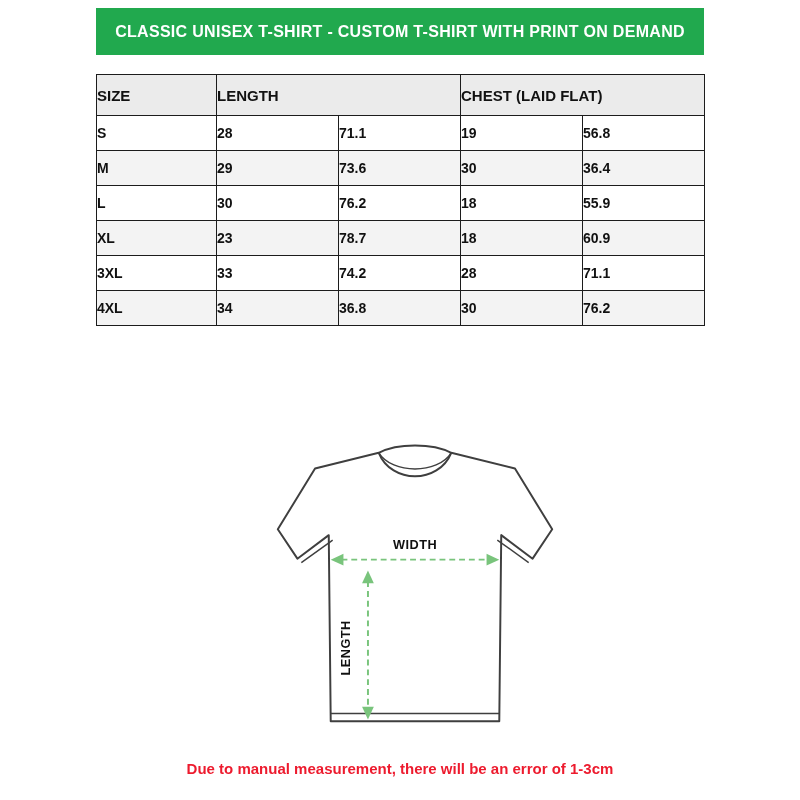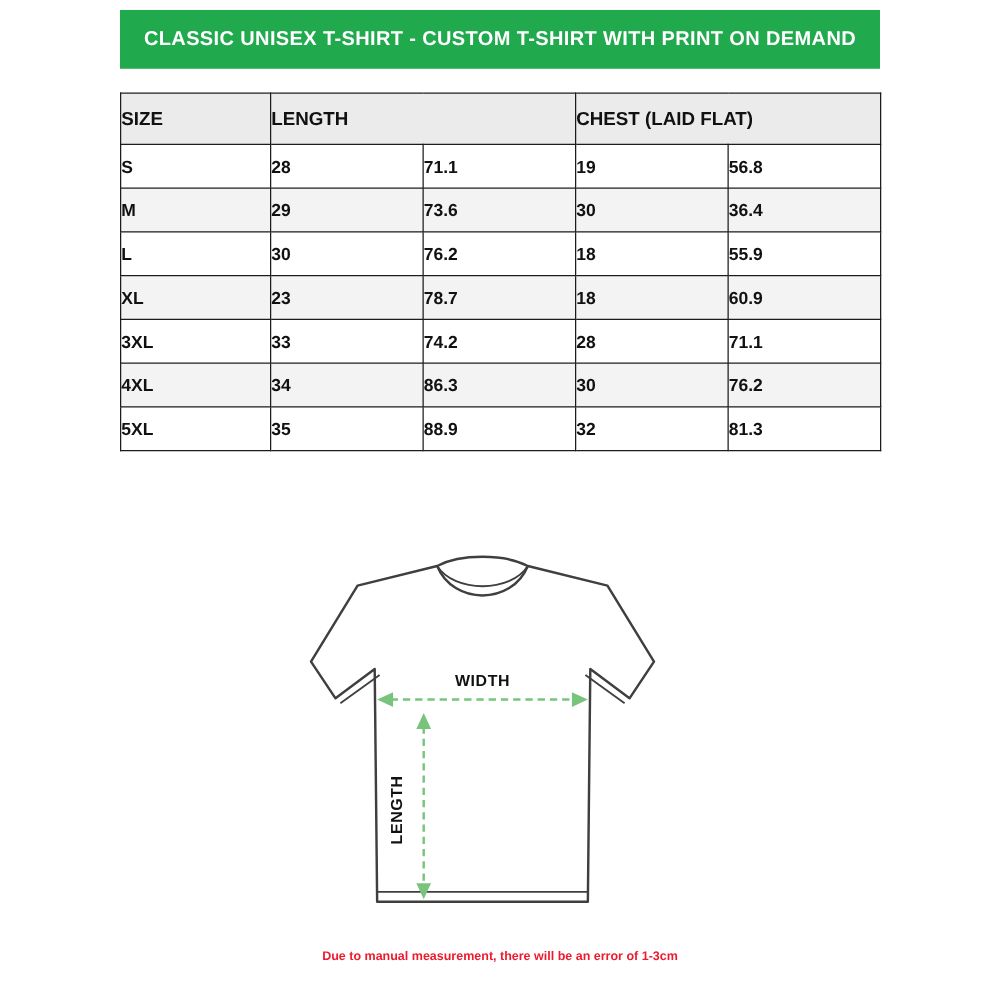--- a/index.html
+++ b/index.html
@@ -26,32 +26,32 @@
     border: 1px solid #1c1c1c; text-align: left; vertical-align: middle;
     font-size: 14px; font-weight: bold; color: #111111;
   }
   .size-table thead th { height: 41px; background: #ebebeb; font-size: 15px; }
   .size-table tbody th, .size-table tbody td { height: 35px; background: #ffffff; }
   .size-table tbody tr:nth-child(even) th,
   .size-table tbody tr:nth-child(even) td { background: #f3f3f3; }
 
   
   .tee-figure {
-    position: absolute; left: 239px; top: 438px; width: 294px; height: 306px;
+    position: absolute; left: 268px; top: 438px; width: 294px; height: 306px;
   }
   .tee-figure svg { width: 100%; height: 100%; display: block; }
   .tee-figure text {
     font-family: "Liberation Sans", "DejaVu Sans", sans-serif;
     font-weight: bold; font-size: 13px; fill: #111111; letter-spacing: 0.5px;
   }
 
   
   .note {
     position: absolute; left: 0; top: 760px; width: 800px;
-    text-align: center; color: #ed1b2e; font-size: 10px; font-weight: bold;
+    text-align: center; color: #ed1b2e; font-size: 15px; font-weight: bold;
   }
 </style>
 </head>
 <body>
 
 <div class="page">
 
   <header class="banner">
     <h1>CLASSIC UNISEX T-SHIRT - CUSTOM T-SHIRT WITH PRINT ON DEMAND</h1>
   </header>
@@ -103,30 +103,23 @@
       <tr>
         <th>3XL</th>
         <td>33</td>
         <td>74.2</td>
         <td>28</td>
         <td>71.1</td>
       </tr>
       <tr>
         <th>4XL</th>
         <td>34</td>
-        <td>86.3</td>
+        <td>36.8</td>
         <td>30</td>
         <td>76.2</td>
-      </tr>
-      <tr>
-        <th>5XL</th>
-        <td>35</td>
-        <td>88.9</td>
-        <td>32</td>
-        <td>81.3</td>
       </tr>
     </tbody>
   </table>
 
   <figure class="tee-figure">
     <svg viewBox="0 0 300 310">
 
       <path d="M 113 14 C 132 4, 168 4, 187 14 L 252 30 L 290 92 L 270 122 L 238 98 L 236 288 L 64 288 L 62 98 L 30 122 L 10 92 L 48 30 Z" fill="#ffffff" stroke="#3f3f3f" stroke-width="2" stroke-linejoin="round"></path>
 
       <path d="M 113 14 C 126 46, 174 46, 187 14" fill="none" stroke="#3f3f3f" stroke-width="2"></path>

